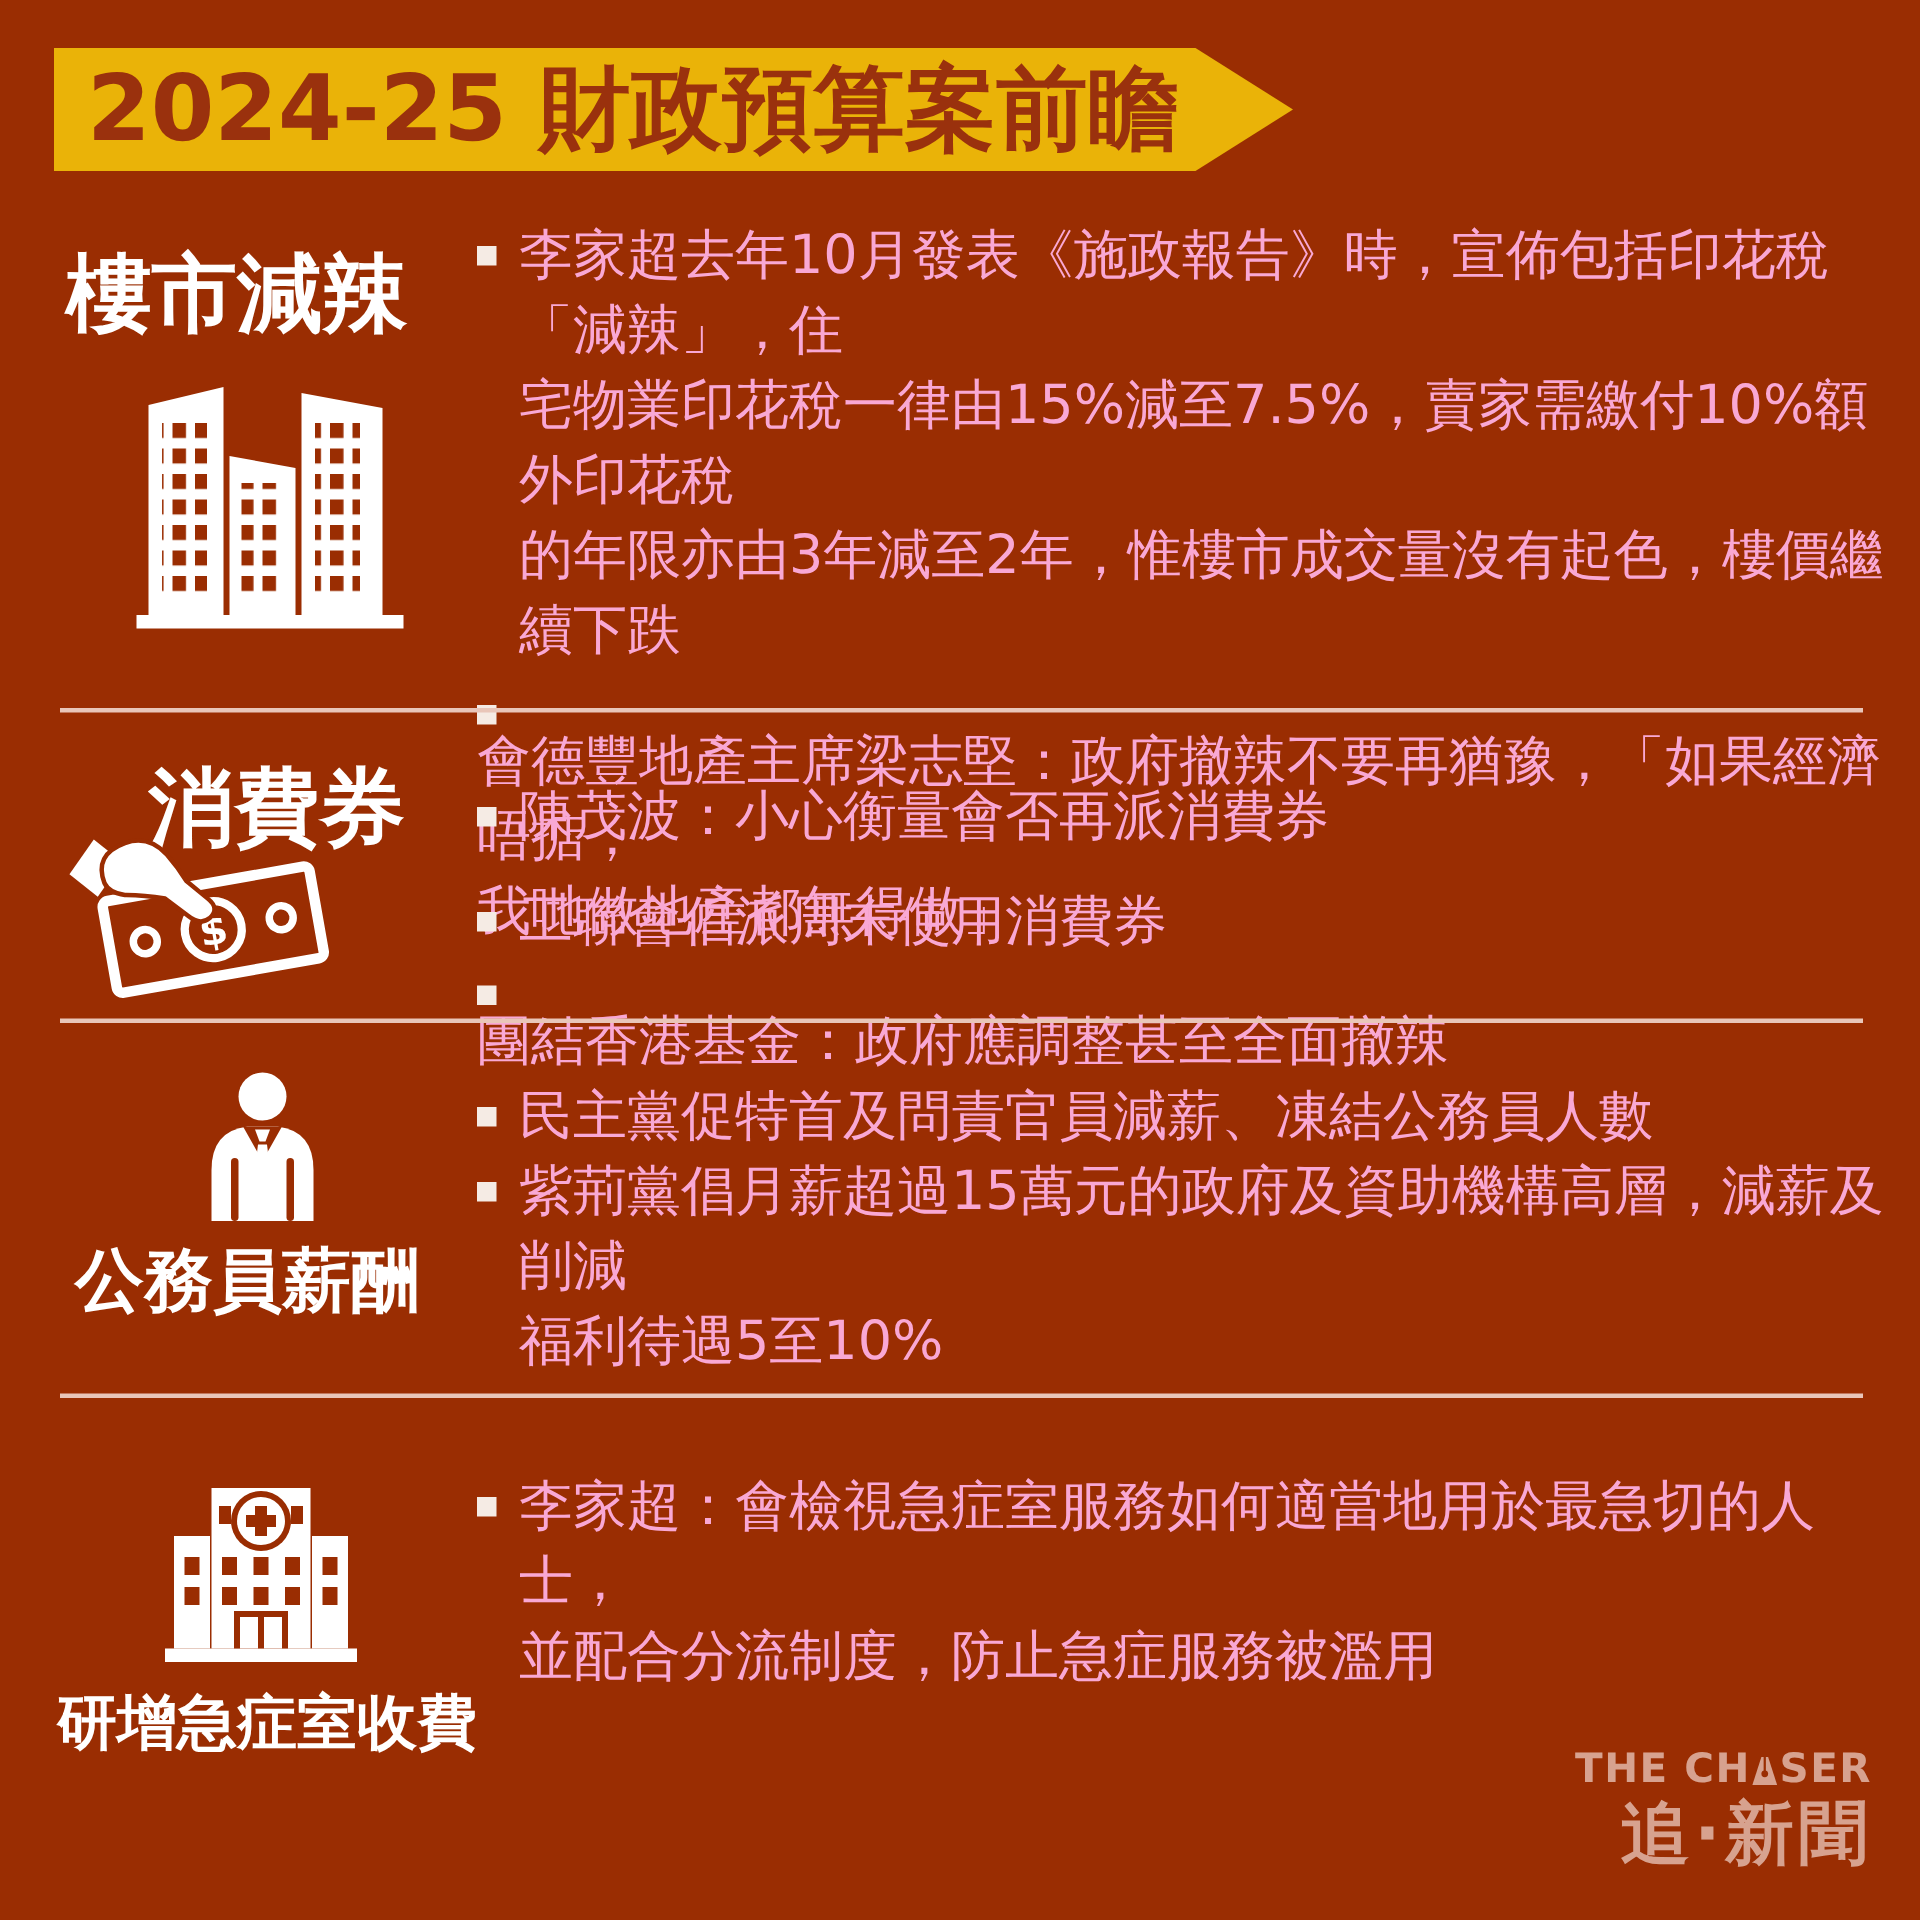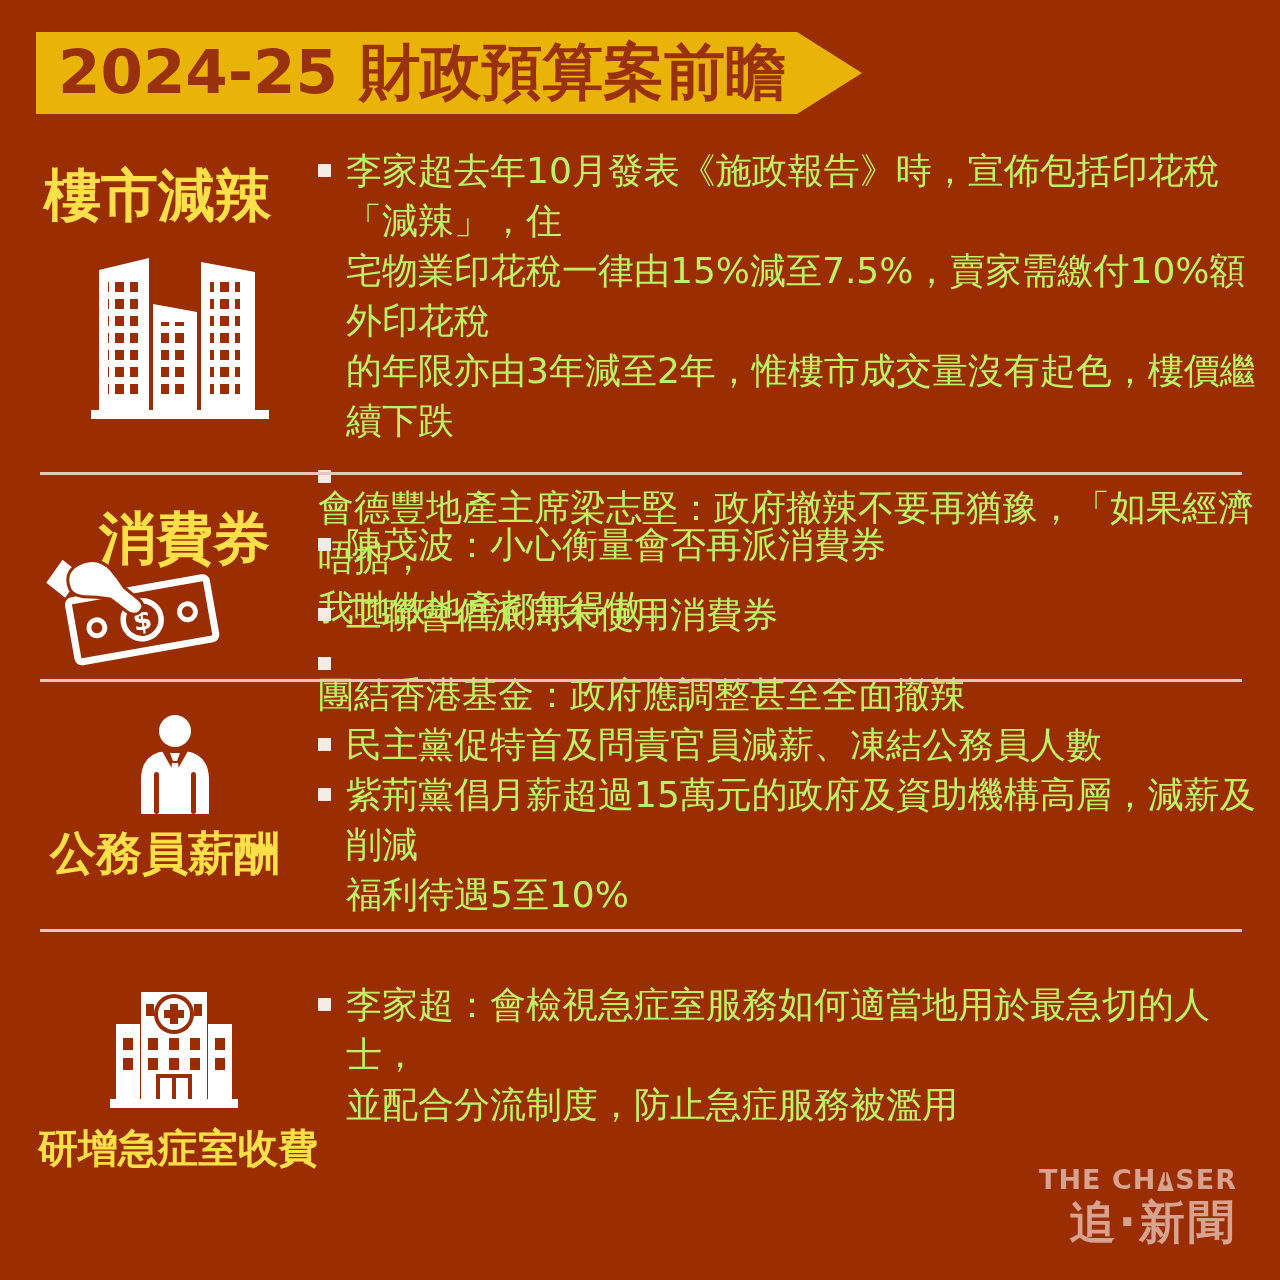--- a/index.html
+++ b/index.html
@@ -13,56 +13,56 @@
     position:absolute;left:36px;top:32px;width:826px;height:82px;
     background:#eab308;
     clip-path:polygon(0 0,761px 0,826px 41px,761px 82px,0 82px);
     display:flex;align-items:center;box-sizing:border-box;padding-left:22px;
   }
   .banner-title{
     font-size:61px;font-weight:700;color:#9A310D;white-space:nowrap;
     letter-spacing:0px;
   }
   
-  .sec-heading{position:absolute;color:#fde047;font-weight:700;white-space:nowrap;}
+  .sec-heading{position:absolute;color:#ffffff;font-weight:700;white-space:nowrap;}
   .h1{left:44px;top:158px;font-size:57px;}
   .h2{left:99px;top:501px;font-size:57px;}
   .h3{left:50px;top:823px;font-size:46px;}
   .h4{left:38px;top:1121px;font-size:40px;}
   
   .bullets{position:absolute;left:318px;width:950px;}
   .b1{top:146px;}
   .b2{top:520px;}
   .b3{top:720px;}
   .b4{top:980px;}
   .bullet{display:flex;align-items:flex-start;}
   .b1 .bullet + .bullet{margin-top:6px;flex-direction:column;}
   .b2 .bullet + .bullet{margin-top:20px;}
   .b3 .bullet + .bullet{}
   .bullet-sq{
     width:13px;height:13px;background:#F5EBE4;flex:none;
     margin-top:18px;margin-right:15px;
   }
   .bullet-txt{
-    font-size:36px;line-height:50px;color:#bef264;
+    font-size:36px;line-height:50px;color:#f9a8d4;
     white-space:pre-line;
   }
   
   .divider{position:absolute;left:40px;width:1202px;height:3px;background:#E9C6B9;}
   .d1{top:472px;}
   .d2{top:679px;}
   .d3{top:929px;}
   
   .icon{position:absolute;}
   .icon-buildings{left:85px;top:248px;}
   .icon-money{left:46px;top:538px;}
   .icon-person{left:135px;top:714px;}
   .icon-hospital{left:108px;top:978px;}
   
-  .logo{position:absolute;right:43px;top:1166px;text-align:right;color:#D7A28F;}
+  .logo{position:absolute;right:32px;top:1166px;text-align:right;color:#D7A28F;}
   .logo-line1{font-size:27px;font-weight:700;letter-spacing:1px;white-space:nowrap;line-height:27px;}
   .logo-line1 svg{vertical-align:-2px;margin:0 1px;}
   .logo-line2{font-size:46px;font-weight:700;letter-spacing:3px;margin-top:5px;white-space:nowrap;line-height:48px;}
 </style>
 </head>
 <body>
 
 <div class="page">
 
   <div class="banner">

